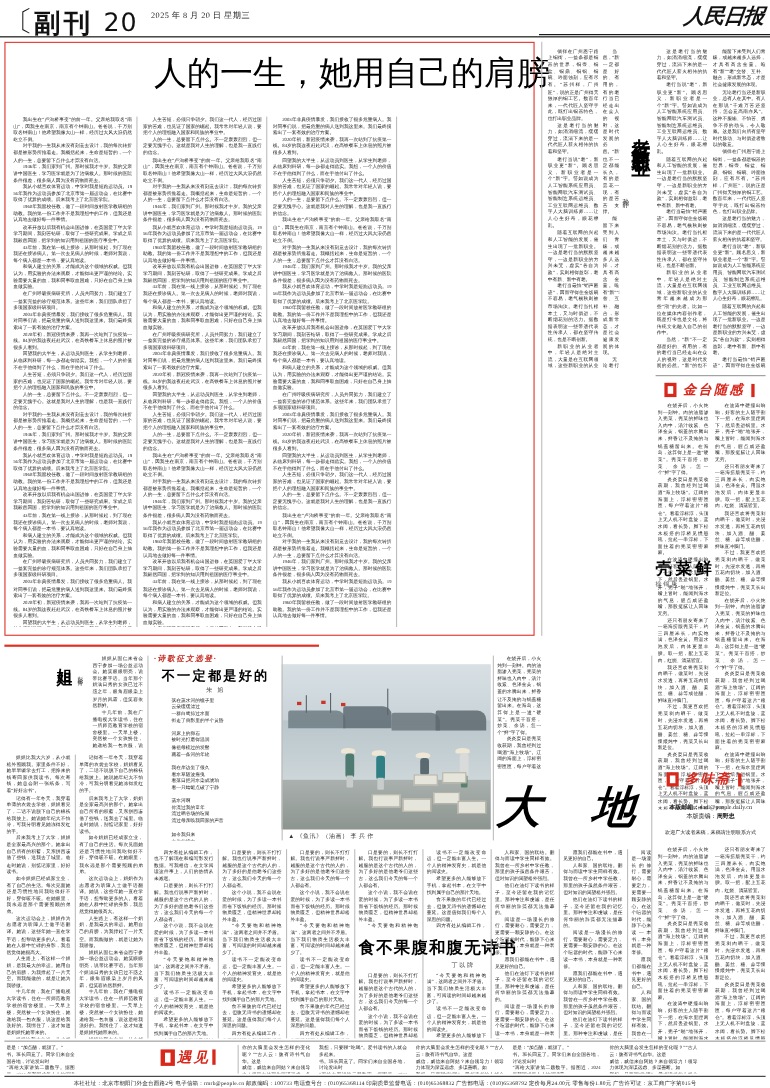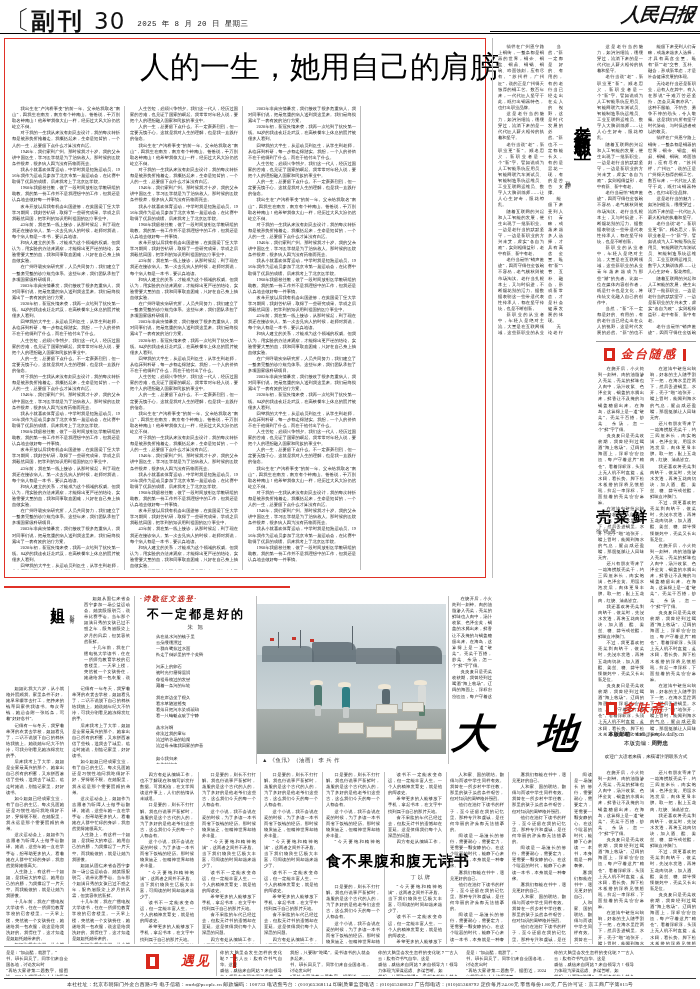--- a/index.html
+++ b/index.html
@@ -23,22 +23,22 @@
   }
   .mast-title {
     font-size: 24px; line-height: 25px; font-weight: 700; letter-spacing: 3px;
     font-family: "DejaVu Sans", sans-serif; color: #111;
   }
   .mast-pageno {
     font-size: 23px; line-height: 25px; font-weight: 400; margin-left: 9px;
     font-family: "DejaVu Sans", sans-serif; color: #111; letter-spacing: 1px;
   }
   .mast-date {
-    font-size: 7.5px; line-height: 9px; margin-left: 12px; margin-bottom: 5px;
-    font-family: Liberation Mono, monospace; color: #222; letter-spacing: .4px;
+    font-size: 7.5px; line-height: 9px; margin-left: 12px; margin-bottom: 16px;
+    font-family: Liberation Serif, serif; color: #222; letter-spacing: .4px;
   }
   .mast-logo {
     position: absolute; right: 6px; top: 2px; width: 86px; height: 26px;
     display: flex; align-items: center; justify-content: flex-end;
   }
   .mast-logo span {
     font-family: "Liberation Serif", serif; font-size: 19px; font-weight: 700;
     letter-spacing: -1px; color: #111; font-style: italic;
     transform: skewX(-7deg);
   }
@@ -185,37 +185,37 @@
   }
   .contact b { font-weight: 700; }
 
   
   .footer-rule { position: absolute; left: 4px; width: 692px; height: 1px; background: #333; }
   .footer-text {
     position: absolute; left: 0; width: 700px; text-align: center;
     font-size: 5px; color: #222; letter-spacing: .2px;
   }
   .yujian {
-    position: absolute; display: flex; align-items: center; gap: 20px;
+    position: absolute; display: flex; align-items: center;
   }
   .yujian .blk { width: 13px; height: 15px; background: #d8281c; position: relative; }
   .yujian .blk::after { content:""; position:absolute; left:4px; top:3px; width:5px; height:9px; background:#fff; }
   .yujian .t { font-size: 13px; font-weight: 700; color: #d8281c; letter-spacing: 2px;
     font-family: "Liberation Serif", serif; font-style: italic; margin-left: 2px; }
   .yujian .bar { width: 2.5px; height: 14px; background: #d8281c; margin-left: 2px; }
 </style>
 </head>
 <body>
 
 <div class="page">
 
   <div class="masthead">
     <div class="mast-bracket">〔</div>
     <div class="mast-title">副刊</div>
-    <div class="mast-pageno">30</div>
+    <div class="mast-pageno">20</div>
     <div class="mast-date">2025 年 8 月 20 日  星期三</div>
   </div>
   <div class="mast-logo">
     <span>人民日报</span>
   </div>
   <div class="mast-rule"></div>
   <div class="mast-rule right"></div>
 
   <div class="lead-frame"></div>
 

